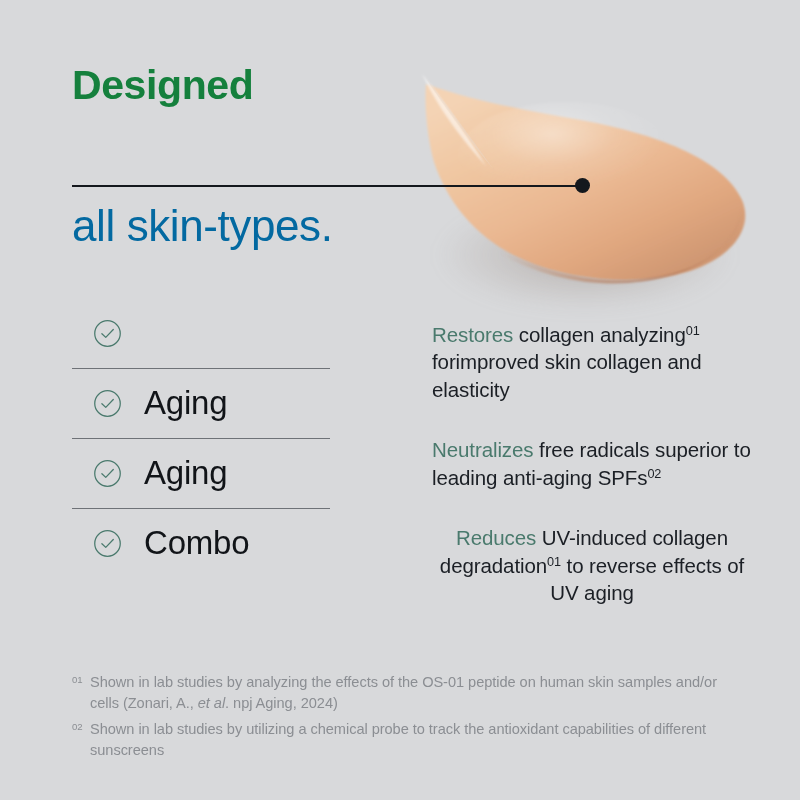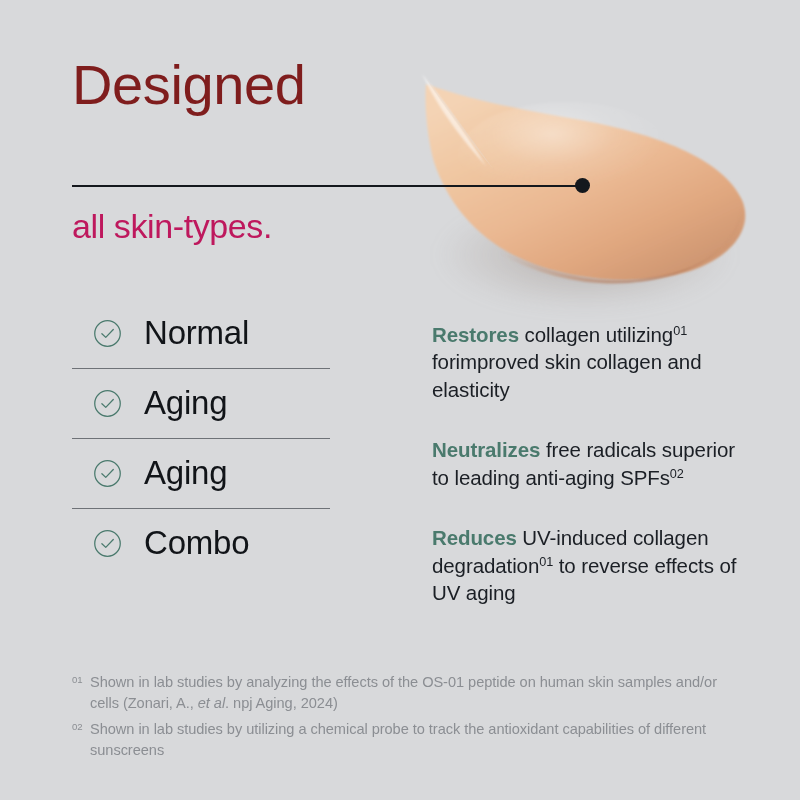--- a/index.html
+++ b/index.html
@@ -53,24 +53,24 @@
   }
 
   
   .headline {
     position: absolute;
     left: 72px;
     top: 60px;
     width: 380px;
   }
   .headline-line {
-    font-size: 56px;
+    font-size: 41px;
     line-height: 50px;
-    font-weight: 400;
-    color: #7f1d1d;
+    font-weight: 700;
+    color: #15803d;
     letter-spacing: -0.4px;
     white-space: nowrap;
   }
   .rule-row {
     position: absolute;
     left: 72px;
     top: 184px;
     width: 515px;
     height: 3px;
   }
@@ -88,24 +88,24 @@
     top: -6px;
     width: 15px;
     height: 15px;
     border-radius: 50%;
     background: #14181d;
   }
   .subhead {
     position: absolute;
     left: 72px;
     top: 200px;
-    font-size: 34px;
+    font-size: 44px;
     line-height: 52px;
     font-weight: 400;
-    color: #be185d;
+    color: #0369a1;
     letter-spacing: -0.4px;
     white-space: nowrap;
   }
 
   
   .types {
     position: absolute;
     left: 72px;
     top: 298px;
     width: 258px;
@@ -147,24 +147,24 @@
     top: 300px;
     width: 320px;
   }
   .benefit {
     margin-bottom: 33px;
     font-size: 20.5px;
     line-height: 27.5px;
     color: #1b1f25;
     letter-spacing: -0.1px;
   }
-  .benefit:last-child { margin-bottom: 0; }
+  .benefit:last-child { margin-bottom: 0; text-align: center; }
   .benefit b {
     color: #4a7a6d;
-    font-weight: 700;
+    font-weight: 400;
   }
   .benefit sup {
     font-size: 0.62em;
     vertical-align: 0.52em;
     line-height: 0;
   }
 
   
   .footnotes {
     position: absolute;
@@ -253,21 +253,20 @@
 
 <div class="subhead">all skin-types.</div>
 
 <div class="types">
 
   <div class="type-row">
     <svg class="check-icon" viewBox="0 0 30 30">
       <circle cx="15" cy="15" r="13.2" fill="none" stroke="#4a7a6d" stroke-width="1.3"></circle>
       <path d="M 9.2 15.2 L 13.2 19 L 21 10.9" fill="none" stroke="#4a7a6d" stroke-width="1.3" stroke-linecap="round" stroke-linejoin="round"></path>
     </svg>
-    <span class="type-label">Normal</span>
   </div>
 
 
   <div class="type-row">
     <svg class="check-icon" viewBox="0 0 30 30">
       <circle cx="15" cy="15" r="13.2" fill="none" stroke="#4a7a6d" stroke-width="1.3"></circle>
       <path d="M 9.2 15.2 L 13.2 19 L 21 10.9" fill="none" stroke="#4a7a6d" stroke-width="1.3" stroke-linecap="round" stroke-linejoin="round"></path>
     </svg>
     <span class="type-label">Aging</span>
   </div>
@@ -286,21 +285,21 @@
       <path d="M 9.2 15.2 L 13.2 19 L 21 10.9" fill="none" stroke="#4a7a6d" stroke-width="1.3" stroke-linecap="round" stroke-linejoin="round"></path>
     </svg>
     <span class="type-label">Combo</span>
   </div>
 
 </div>
 
 <div class="benefits">
 
   <p class="benefit">
-    <b>Restores</b><span> collagen utilizing</span><sup>01</sup><span> forimproved skin collagen and elasticity</span>
+    <b>Restores</b><span> collagen analyzing</span><sup>01</sup><span> forimproved skin collagen and elasticity</span>
   </p>
 
   <p class="benefit">
     <b>Neutralizes</b><span> free radicals superior to leading anti-aging SPFs</span><sup>02</sup><span></span>
   </p>
 
   <p class="benefit">
     <b>Reduces</b><span> UV-induced collagen degradation</span><sup>01</sup><span> to reverse effects of UV aging</span>
   </p>
 

